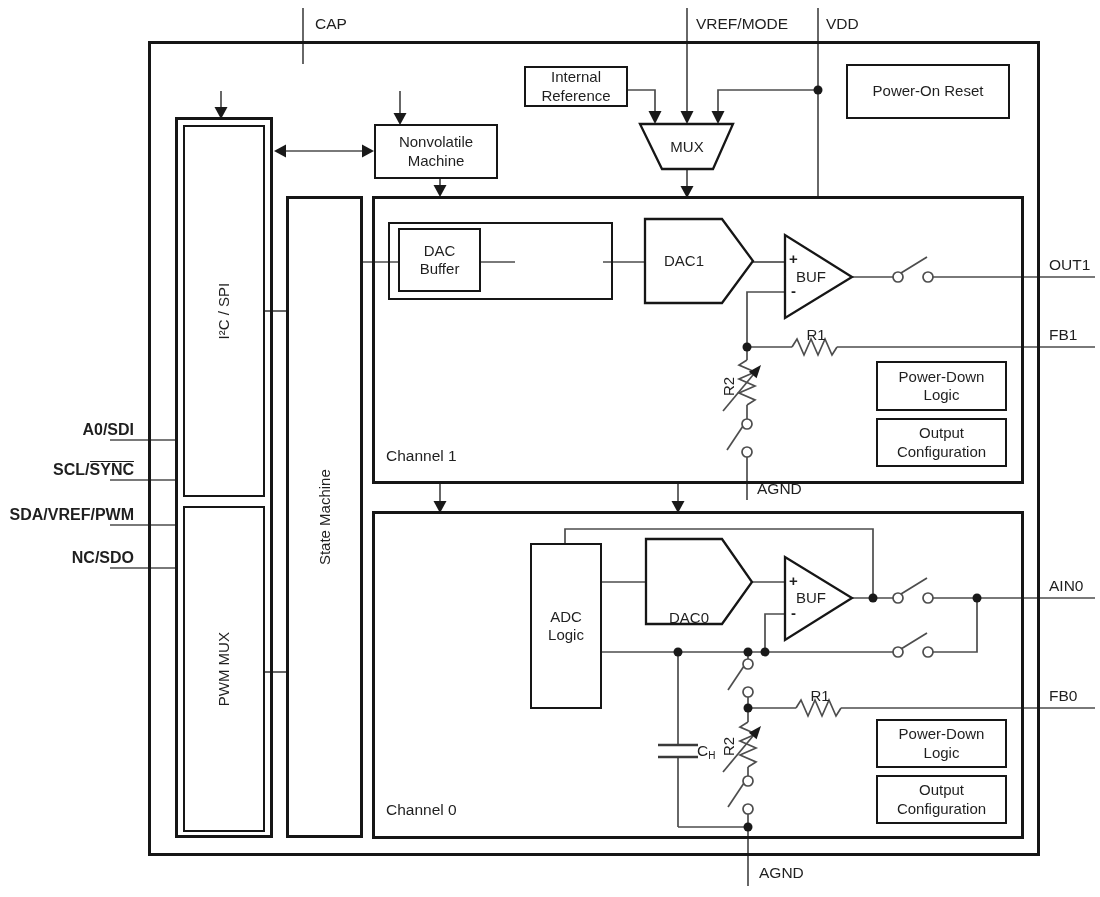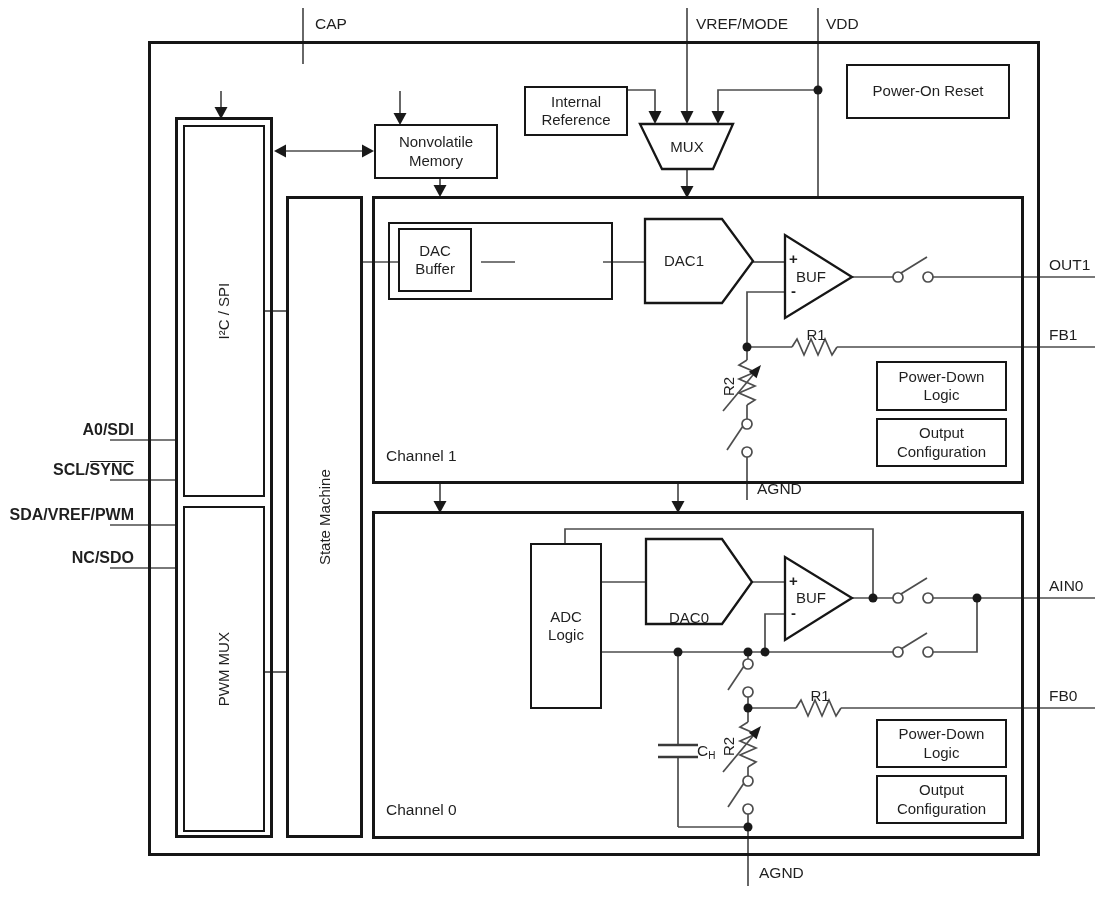--- a/index.html
+++ b/index.html
@@ -159,35 +159,35 @@
       <polygon points="761,726 756.6,739.2 748.8,732.8"></polygon>
     </g>
   </svg>
 
   <div class="box frame" style="left:148px;top:41px;width:892px;height:815px;"></div>
   <div class="box frame" style="left:175px;top:117px;width:98px;height:721px;"></div>
   <div class="box frame" style="left:372px;top:196px;width:652px;height:288px;"></div>
   <div class="box frame" style="left:372px;top:511px;width:652px;height:328px;"></div>
   <div class="box thin-frame" style="left:388px;top:222px;width:225px;height:78px;"></div>
 
-  <div class="box" style="left:524px;top:66px;width:104px;height:50px;margin-top:20px;">Internal Reference</div>
+  <div class="box" style="left:524px;top:66px;width:104px;height:41px;">Internal Reference</div>
   <div class="box" style="left:846px;top:64px;width:164px;height:55px;">Power-On Reset</div>
-  <div class="box" style="left:374px;top:124px;width:124px;height:55px;">Nonvolatile Memory</div>
+  <div class="box" style="left:374px;top:124px;width:124px;height:55px;">Nonvolatile Machine</div>
 
   <div class="box" style="left:183px;top:125px;width:82px;height:372px;">
     <span class="vtext">I²C / SPI</span>
   </div>
   <div class="box" style="left:183px;top:506px;width:82px;height:326px;">
     <span class="vtext">PWM MUX</span>
   </div>
   <div class="box" style="left:286px;top:196px;width:77px;height:642px;border-width:3px;">
     <span class="vtext">State Machine</span>
   </div>
 
-  <div class="box pad14" style="left:398px;top:228px;width:74px;height:64px;">DAC Buffer</div>
+  <div class="box pad14" style="left:398px;top:228px;width:83px;height:64px;">DAC Buffer</div>
   <div class="box pad9" style="left:530px;top:543px;width:72px;height:166px;text-align:center;">ADC Logic</div>
 
   <div class="box pad18" style="left:876px;top:361px;width:131px;height:50px;">Power-Down Logic</div>
   <div class="box pad10" style="left:876px;top:418px;width:131px;height:49px;">Output Configuration</div>
   <div class="box pad18" style="left:876px;top:719px;width:131px;height:49px;">Power-Down Logic</div>
   <div class="box pad10" style="left:876px;top:775px;width:131px;height:49px;">Output Configuration</div>
 
   <div class="lblc" style="left:657px;top:138px;width:60px;">MUX</div>
   <div class="lblc" style="left:653px;top:252px;width:62px;">DAC1</div>
   <div class="lblc" style="left:658px;top:573px;width:62px;margin-top:36px;">DAC0</div>

